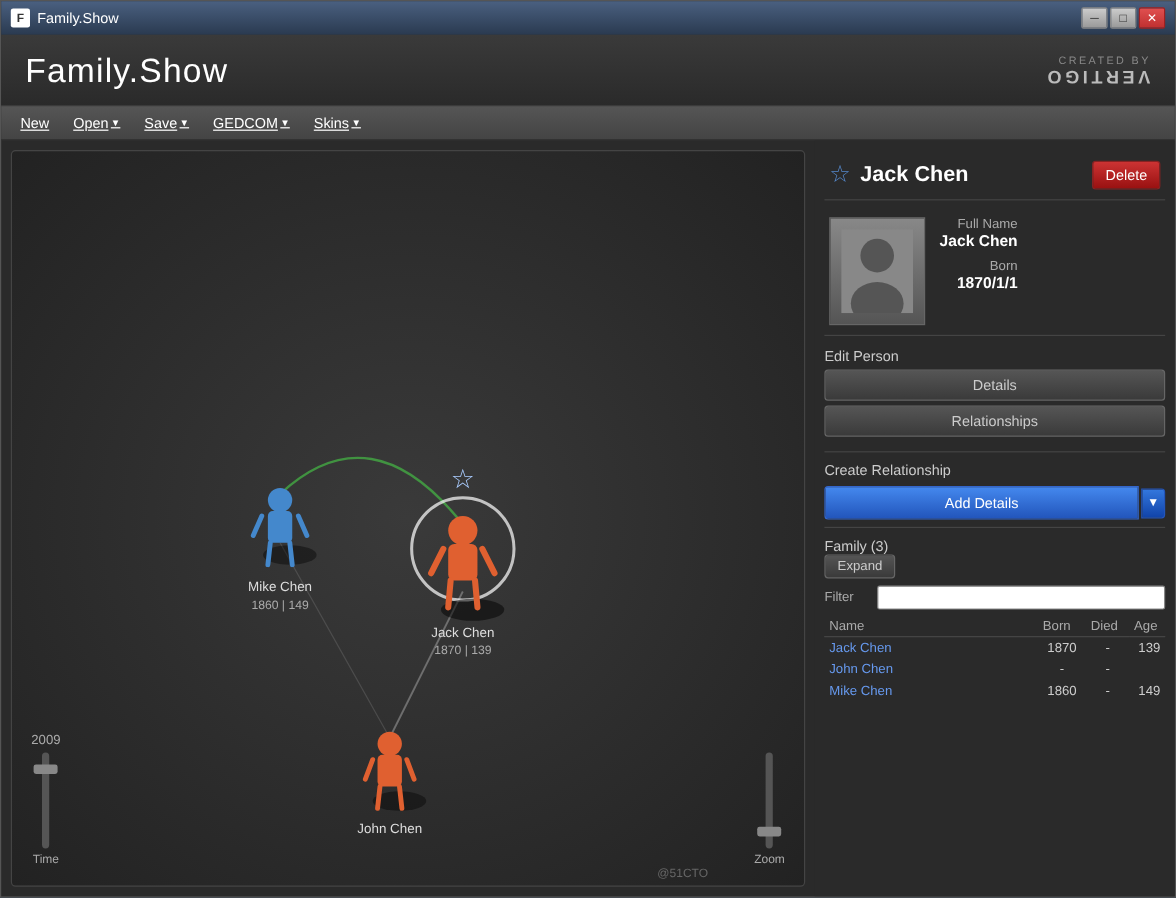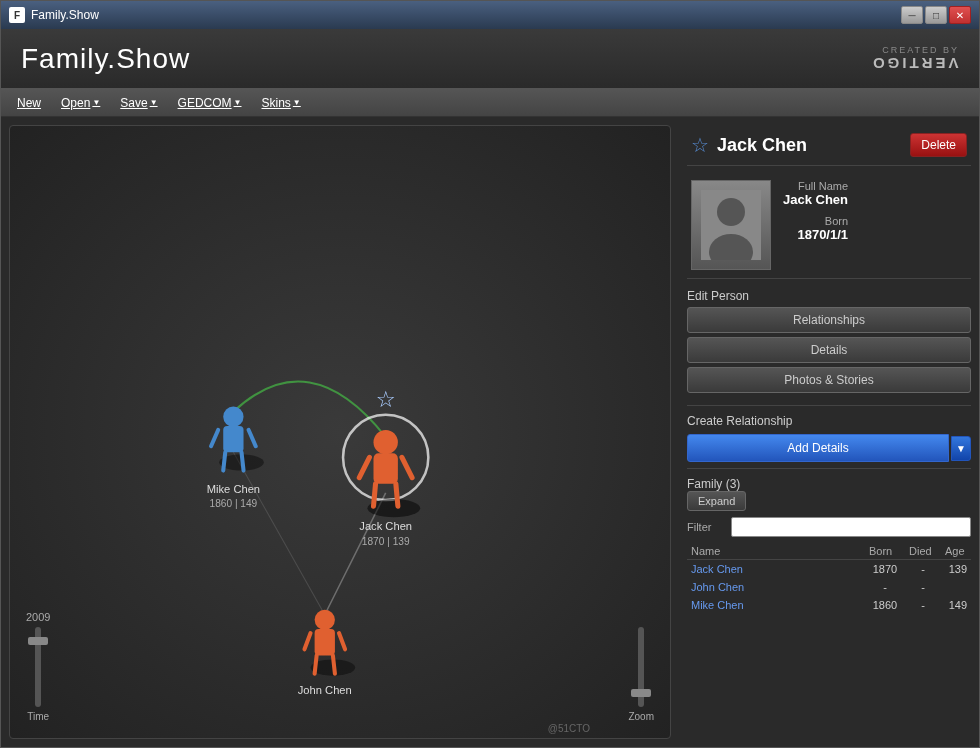--- a/index.html
+++ b/index.html
@@ -237,23 +237,22 @@
           <div>
             <div class="detail-label">Born</div>
             <div class="detail-value">1870/1/1</div>
           </div>
         </div>
       </div>
 
       <div>
         <div class="section-label">Edit Person</div>
         <div class="edit-buttons">
+          <button class="edit-btn">Details</button>
           <button class="edit-btn">Relationships</button>
-          <button class="edit-btn">Details</button>
-          <button class="edit-btn">Photos &amp; Stories</button>
         </div>
       </div>
 
       <div class="create-rel-section">
         <div class="create-rel-label">Create Relationship</div>
         <div class="add-father-container">
           <button class="add-father-btn">Add Details</button>
           <button class="add-father-dropdown">▼</button>
         </div>
       </div>

